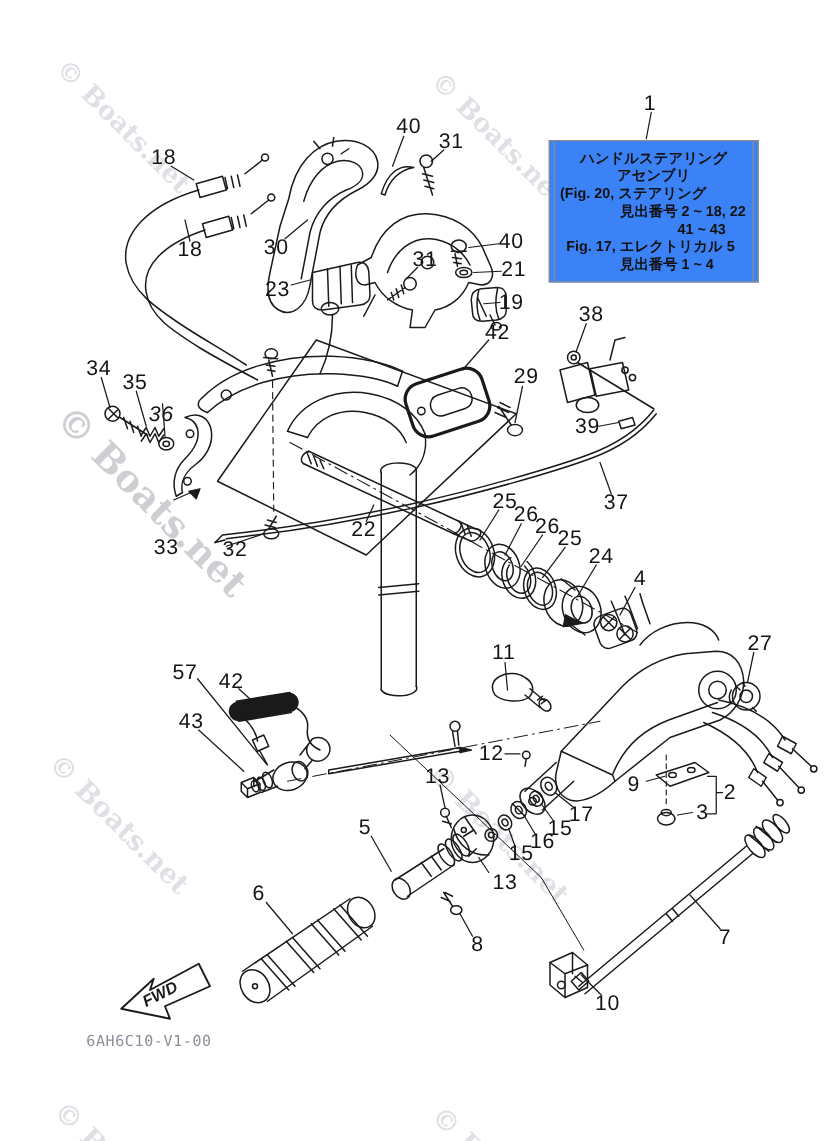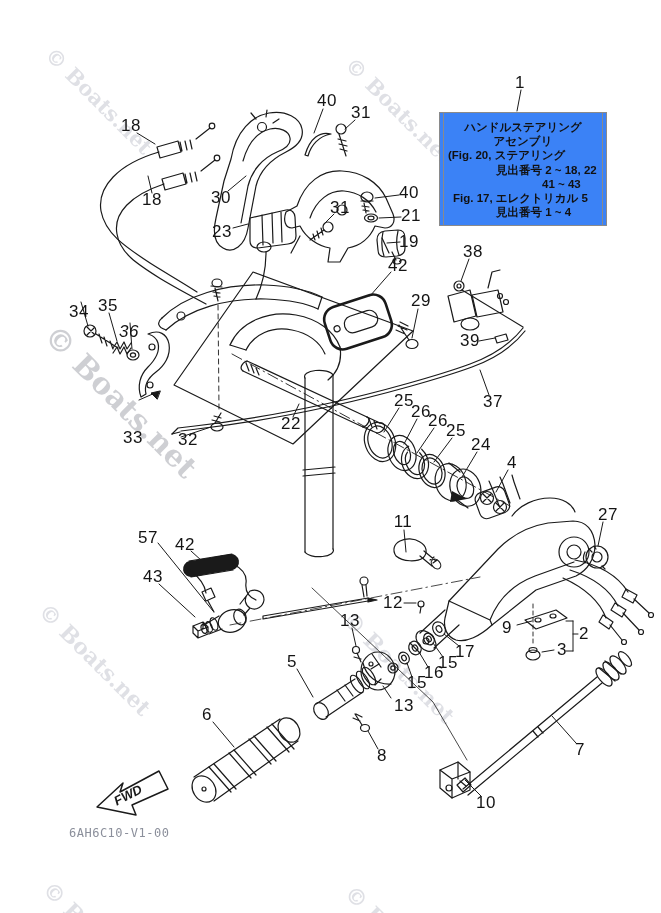--- a/index.html
+++ b/index.html
@@ -405,21 +405,21 @@
       <span class="callout" style="left: 222px; top: 232px;">23</span>
       <span class="callout" style="left: 340px; top: 208px;">31</span>
       <span class="callout" style="left: 409px; top: 193px;">40</span>
       <span class="callout" style="left: 411px; top: 216px;">21</span>
       <span class="callout" style="left: 409px; top: 242px;">19</span>
       <span class="callout" style="left: 398px; top: 266px;">42</span>
       <span class="callout" style="left: 421px; top: 301px;">29</span>
       <span class="callout" style="left: 473px; top: 252px;">38</span>
       <span class="callout" style="left: 470px; top: 341px;">39</span>
       <span class="callout" style="left: 493px; top: 402px;">37</span>
-      <span class="callout" style="left: 79px; top: 312px;">34</span>
+      <span class="callout" style="left: 79px; top: 295px;">34</span>
       <span class="callout" style="left: 108px; top: 306px;">35</span>
       <span class="callout" style="left: 129px; top: 332px; font-style: italic;">36</span>
       <span class="callout" style="left: 133px; top: 406px; margin-top: 32px;">33</span>
       <span class="callout" style="left: 188px; top: 440px;">32</span>
       <span class="callout" style="left: 291px; top: 424px;">22</span>
       <span class="callout" style="left: 404px; top: 401px;">25</span>
       <span class="callout" style="left: 421px; top: 412px;">26</span>
       <span class="callout" style="left: 438px; top: 421px;">26</span>
       <span class="callout" style="left: 456px; top: 431px;">25</span>
       <span class="callout" style="left: 481px; top: 445px;">24</span>

